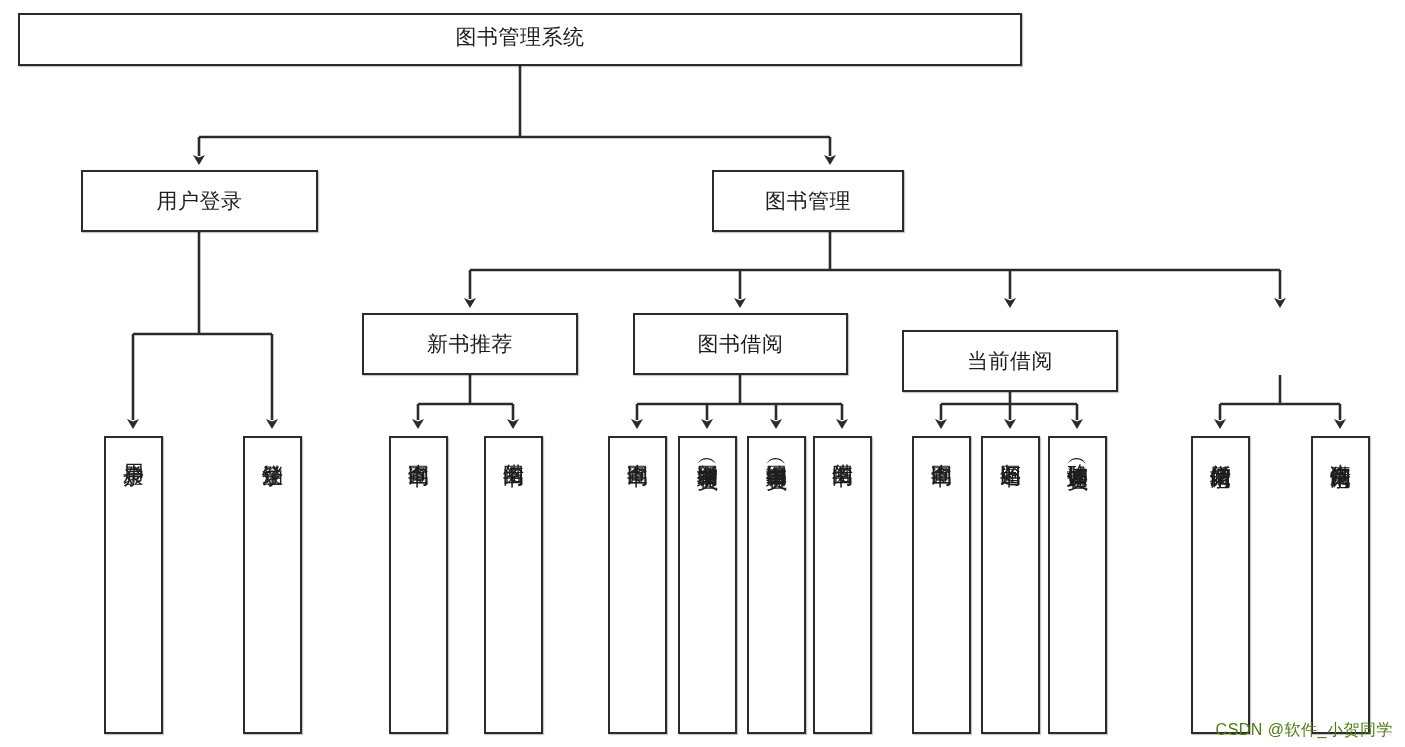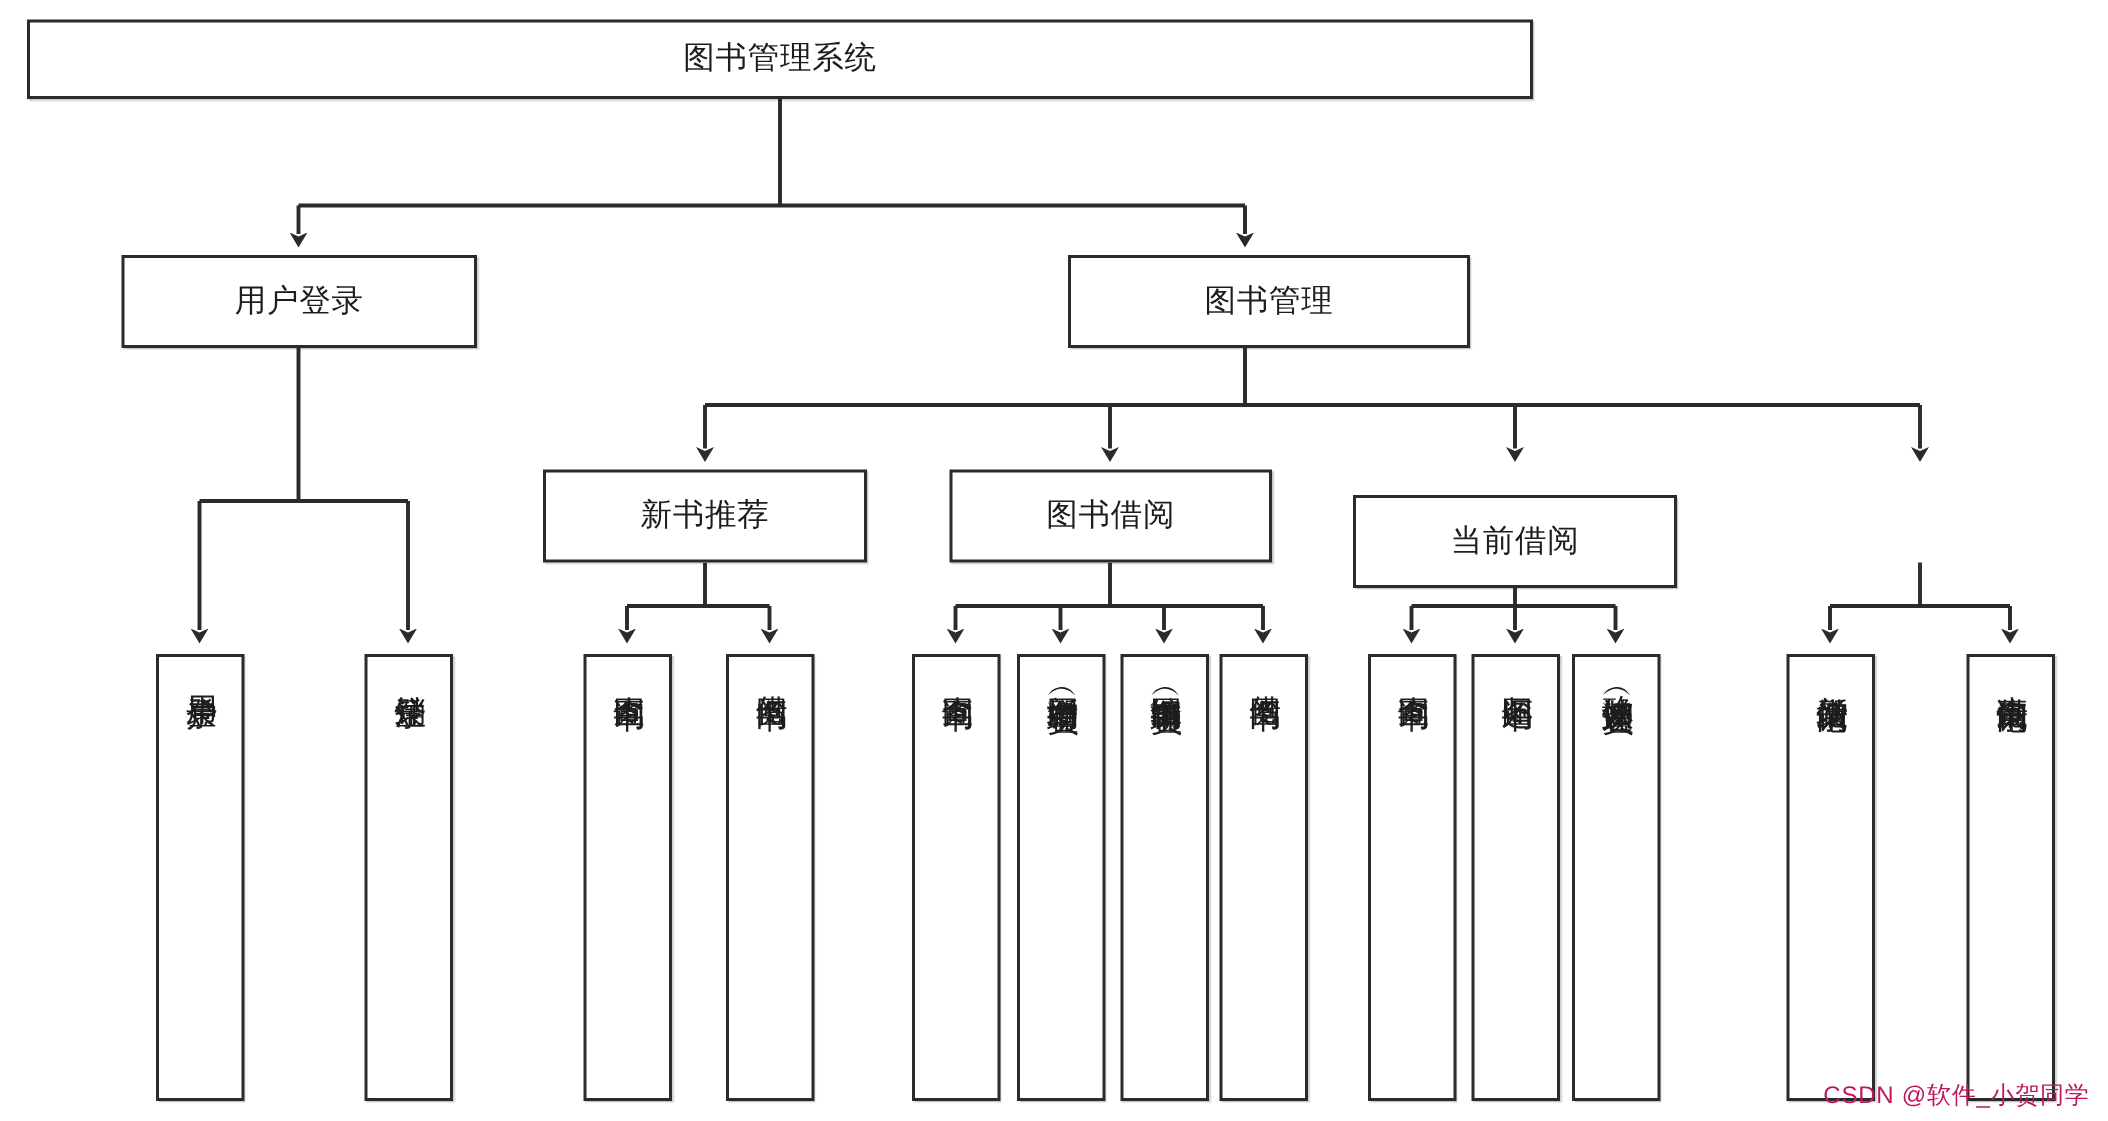--- a/index.html
+++ b/index.html
@@ -59,21 +59,21 @@
     font-size: 21px;
     line-height: 1.05;
     letter-spacing: 1px;
     white-space: nowrap;
   }
   #watermark {
     position: absolute;
     right: 12px;
     bottom: 6px;
     font-size: 16px;
-    color: #be185d;
+    color: #4d7c0f;
     letter-spacing: 0.5px;
     white-space: nowrap;
   }
 </style>
 </head>
 <body>
 
 <div id="diagram-root">
 
   <svg id="wires" viewBox="0 0 1405 747" width="1405" height="747" xmlns="http://www.w3.org/2000/svg">
@@ -119,28 +119,28 @@
       <path d="M1010,404 L1010,420" marker-end="url(#arrow)"></path>
       <path d="M1077,404 L1077,420" marker-end="url(#arrow)"></path>
 
       <path d="M1280,375 L1280,404"></path>
       <path d="M1220,404 L1340,404"></path>
       <path d="M1220,404 L1220,420" marker-end="url(#arrow)"></path>
       <path d="M1340,404 L1340,420" marker-end="url(#arrow)"></path>
     </g>
   </svg>
 
-  <div class="node root horizontal" style="left:18px; top:13px; width:1004px; height:53px;">
+  <div class="node root horizontal" style="left:18px; top:13px; width:1004px; height:53px;font-family:Liberation Mono, monospace;">
     <span class="label">图书管理系统</span>
   </div>
 
   <div class="node horizontal" style="left:81px; top:170px; width:237px; height:62px;">
     <span class="label">用户登录</span>
   </div>
-  <div class="node horizontal" style="left:712px; top:170px; width:268px; height:62px;">
+  <div class="node horizontal" style="left:712px; top:170px; width:192px; height:62px;">
     <span class="label">图书管理</span>
   </div>
 
   <div class="node horizontal" style="left:633px; top:313px; width:215px; height:62px;">
     <span class="label">图书借阅</span>
   </div>
   <div class="node horizontal" style="left:362px; top:313px; width:216px; height:62px;">
     <span class="label">新书推荐</span>
   </div>
   <div class="node horizontal" style="left:902px; top:330px; width:216px; height:62px;">

